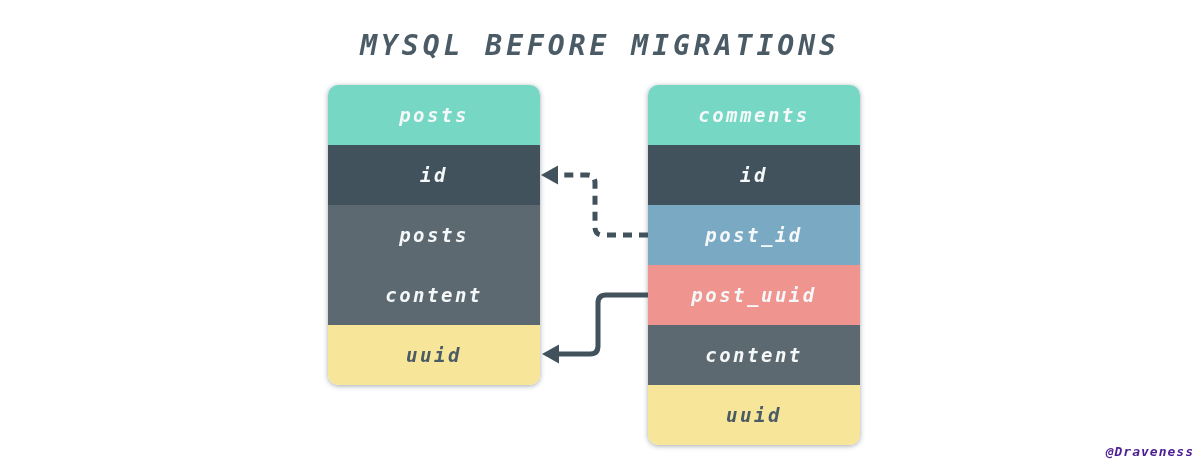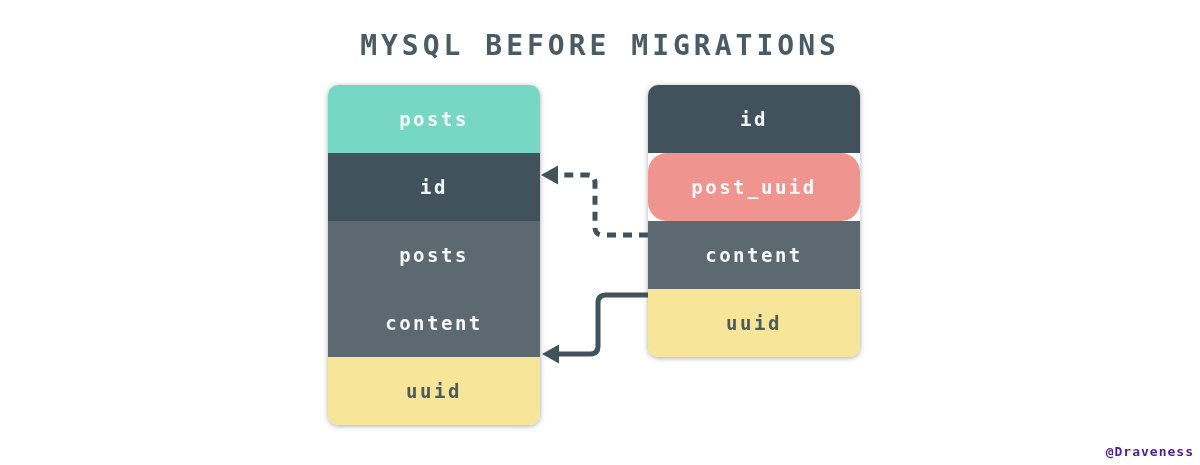--- a/index.html
+++ b/index.html
@@ -6,20 +6,21 @@
   body {
     width: 1200px; height: 465px;
     background: #ffffff;
     font-family: "DejaVu Sans Mono", "Liberation Mono", monospace;
   }
   .canvas {
     position: relative;
     width: 1200px; height: 465px;
     overflow: hidden;
     background: #ffffff;
+    font-style: italic;
   }
   .diagram-title {
     position: absolute;
     top: 30px; left: 0;
     width: 100%;
     text-align: center;
     font-size: 28px;
     font-weight: bold;
     letter-spacing: 4px;
     color: #4A5B66;
@@ -28,21 +29,21 @@
   .db-table {
     position: absolute;
     width: 212px;
     border-radius: 10px;
     overflow: hidden;
     box-shadow: 0 1px 5px rgba(50, 62, 72, 0.45);
   }
   .db-table--posts    { left: 328px; top: 85px; }
   .db-table--comments { left: 648px; top: 85px; }
   .db-row {
-    height: 68px;
+    height: 60px;
     display: flex;
     align-items: center;
     justify-content: center;
     font-size: 19px;
     font-weight: bold;
     letter-spacing: 2.5px;
     color: #F5F8F9;
   }
   .relations-overlay {
     position: absolute;
@@ -76,22 +77,24 @@
 
   <div class="db-table db-table--posts">
     <div class="db-row" style="background: rgb(118, 215, 196);">posts</div>
     <div class="db-row" style="background: rgb(66, 82, 92);">id</div>
     <div class="db-row" style="background: rgb(93, 105, 112);">posts</div>
     <div class="db-row" style="background: rgb(93, 105, 112);">content</div>
     <div class="db-row" style="background: rgb(247, 229, 154); color: rgb(74, 91, 102);">uuid</div>
   </div>
 
   <div class="db-table db-table--comments">
+    <div class="db-row" style="background: rgb(118, 215, 196);">comments</div>
     <div class="db-row" style="background: rgb(66, 82, 92);">id</div>
-    <div class="db-row" style="background: rgb(239, 148, 142); border-radius: 19px;">post_uuid</div>
+    <div class="db-row" style="background: rgb(122, 169, 196);">post_id</div>
+    <div class="db-row" style="background: rgb(239, 148, 142);">post_uuid</div>
     <div class="db-row" style="background: rgb(93, 105, 112);">content</div>
     <div class="db-row" style="background: rgb(247, 229, 154); color: rgb(74, 91, 102);">uuid</div>
   </div>
 
   <svg class="relations-overlay" width="1200" height="465" viewBox="0 0 1200 465">
 
     <g>
       <path class="relation-line relation-line--dashed" d="M 648 235 H 603 Q 595 235 595 227 V 183 Q 595 175 587 175 H 556"></path>
       <polygon class="arrowhead" points="541,175 558,165.5 558,184.5"></polygon>
     </g>

